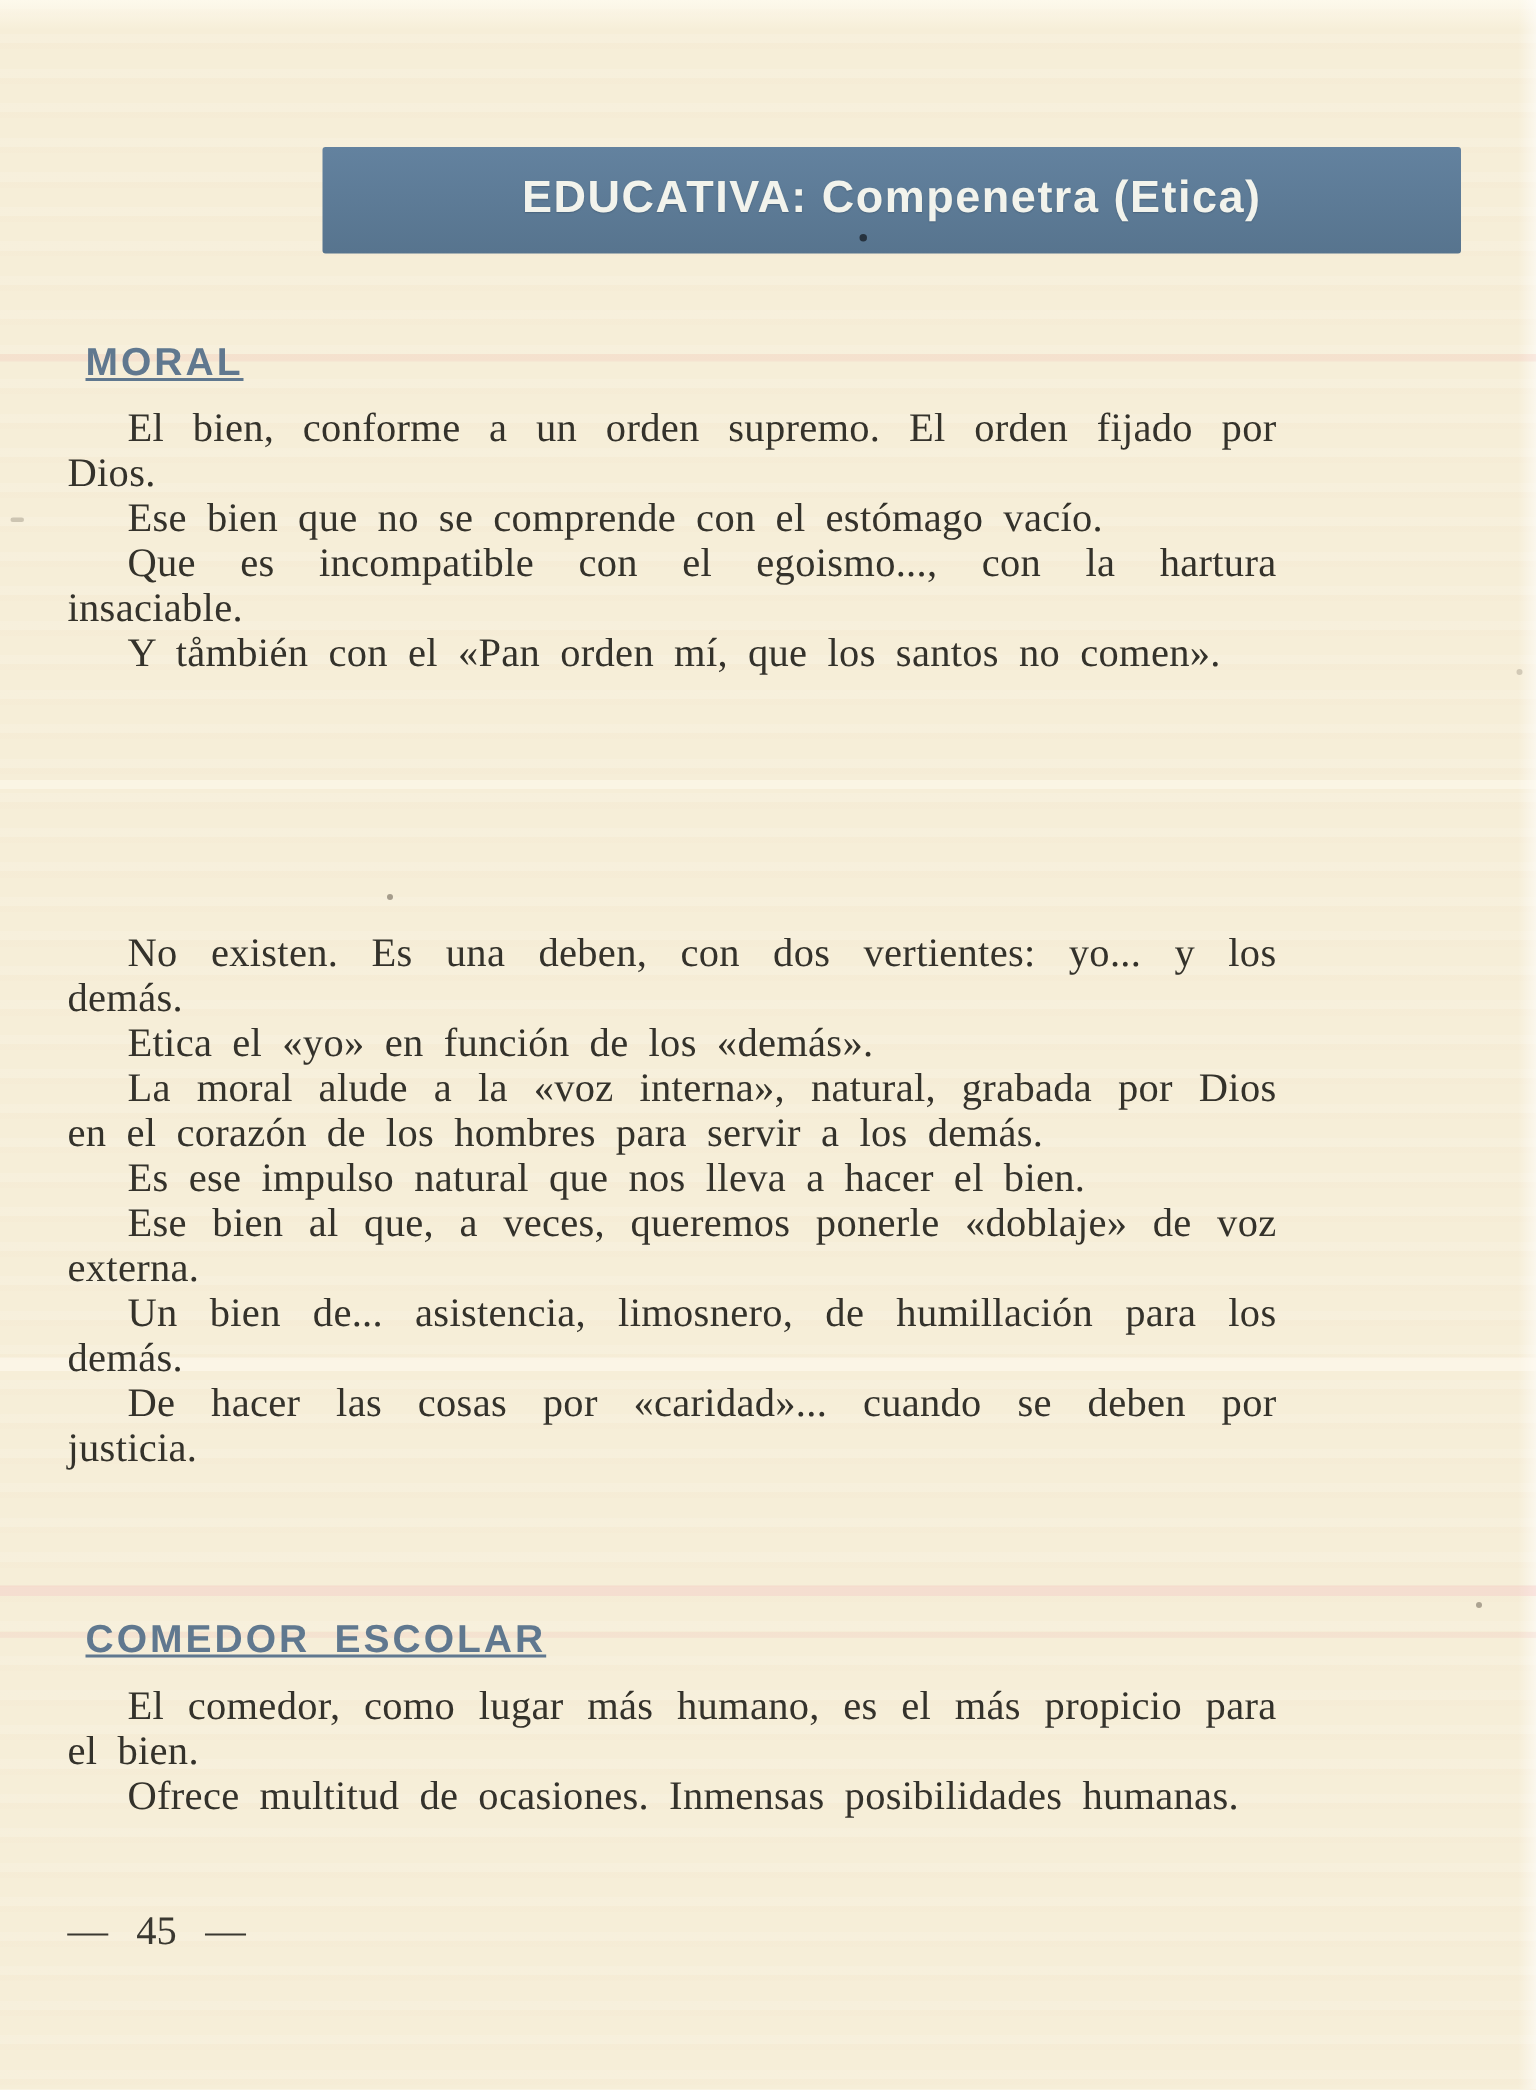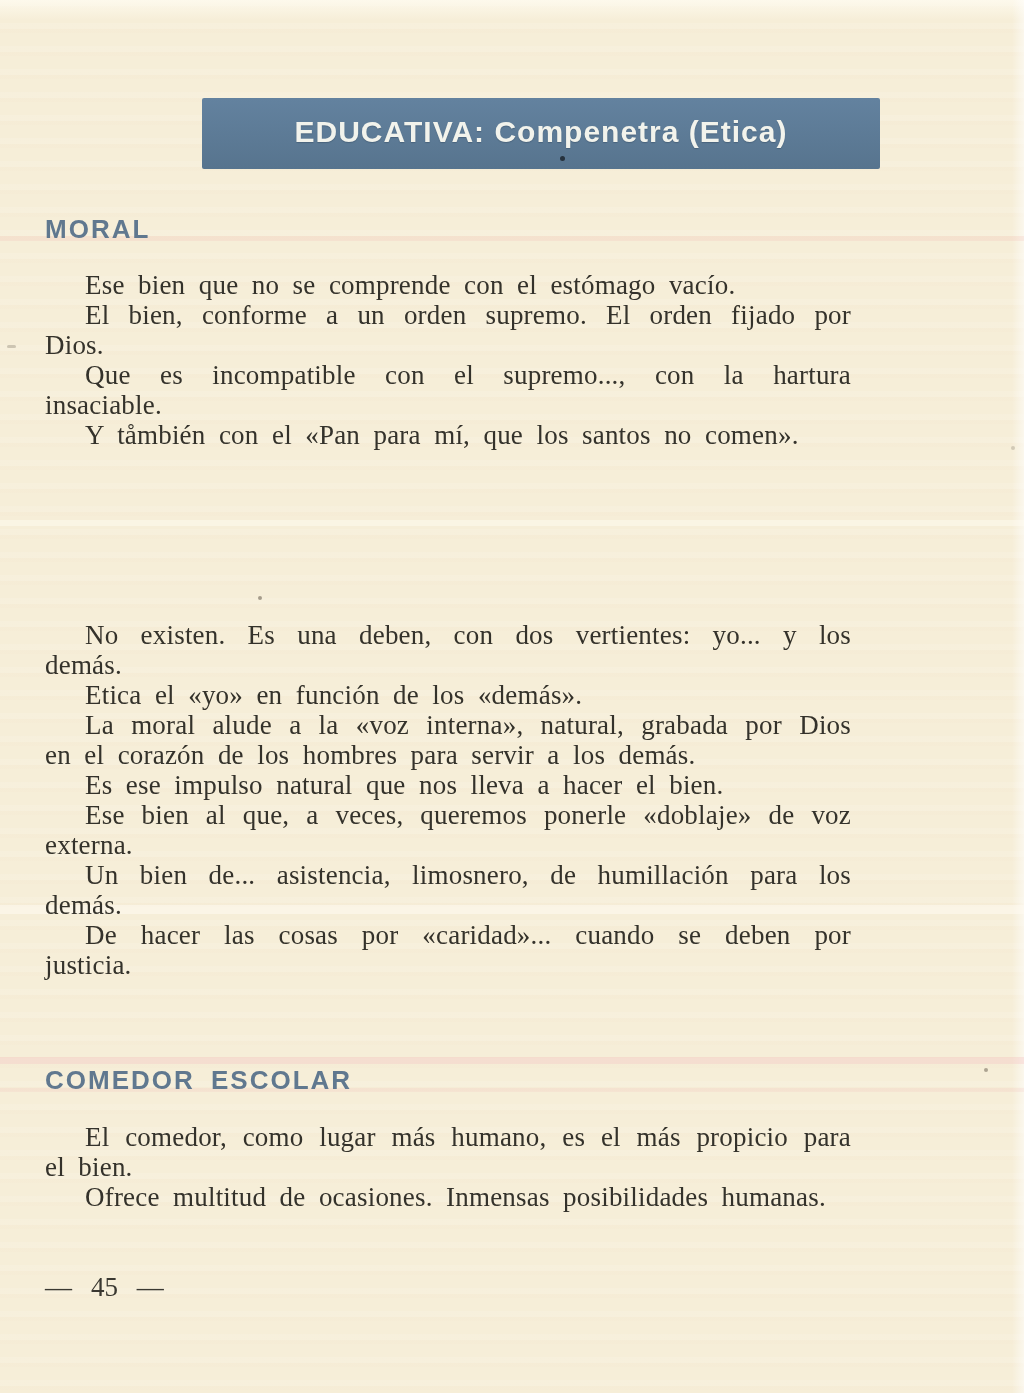--- a/index.html
+++ b/index.html
@@ -19,40 +19,41 @@
   .edge-right{position:absolute;right:0;top:0;width:12px;height:100%;
     background:linear-gradient(90deg,rgba(255,255,255,0),rgba(255,255,255,0.55));}
   .streak{position:absolute;left:0;width:100%;pointer-events:none;}
   .streak-a{top:236px;height:5px;background:rgba(240,170,170,0.16);}
   .streak-b{top:1057px;height:7px;background:rgba(243,160,170,0.22);}
   .streak-c{top:1088px;height:4px;background:rgba(243,170,175,0.14);}
   .streak-d{top:905px;height:9px;background:rgba(255,252,244,0.50);}
   .streak-e{top:520px;height:6px;background:rgba(255,252,244,0.45);}
 
   .banner{
-    position:absolute;left:202px;top:98px;width:678px;height:71px;
+    position:absolute;left:215px;top:98px;width:759px;height:71px;
     background:linear-gradient(180deg,#63829f,#57748e);
     border-radius:2px;
     display:flex;align-items:center;justify-content:center;text-align:center;
   }
   .banner-title{
     font-family:"Liberation Sans", sans-serif;
     font-weight:bold;font-size:30px;letter-spacing:1px;
     color:#f2f3ec;padding-bottom:4px;
     text-shadow:0 1px 1px rgba(40,60,80,0.35);
   }
   .banner-dot{position:absolute;left:358px;bottom:8px;width:5px;height:5px;
     background:#26323e;border-radius:50%;}
 
   .h{
-    position:absolute;left:45px;margin:0;
+    position:absolute;left:45px;margin:12px;
     font-family:"Liberation Sans", sans-serif;
     font-weight:bold;font-size:26px;line-height:30px;
     letter-spacing:2px;word-spacing:7px;
     color:#60788f;
+    text-decoration:underline;
   }
   .h1pos{top:214px;}
   .h2pos{top:560px;}
   .h3pos{top:1065px;}
 
   .col{position:absolute;left:45px;width:806px;color:#34322b;}
   .col p{
     margin:0;font-size:27px;line-height:30px;
     text-align:justify;text-indent:40px;
     word-spacing:0.24em;letter-spacing:0.2px;
@@ -85,24 +86,24 @@
   <div class="streak streak-d"></div>
   <div class="streak streak-e"></div>
 
   <div class="banner">
     <span class="banner-title">EDUCATIVA: Compenetra (Etica)</span>
     <span class="banner-dot"></span>
   </div>
 
   <h2 class="h h1pos">MORAL</h2>
   <div class="col c1pos">
+    <p>El bien, conforme a un orden supremo. El orden fijado por Dios.</p>
     <p>Ese bien que no se comprende con el estómago vacío.</p>
-    <p>El bien, conforme a un orden supremo. El orden fijado por Dios.</p>
-    <p>Que es incompatible con el supremo..., con la hartura insaciable.</p>
-    <p>Y tåmbién con el «Pan para mí, que los santos no comen».</p>
+    <p>Que es incompatible con el egoismo..., con la hartura insaciable.</p>
+    <p>Y tåmbién con el «Pan orden mí, que los santos no comen».</p>
   </div>
 
   <div class="col c2pos">
     <p>No existen. Es una deben, con dos vertientes: yo... y los demás.</p>
     <p>Etica el «yo» en función de los «demás».</p>
     <p>La moral alude a la «voz interna», natural, grabada por Dios en el corazón de los hombres para servir a los demás.</p>
     <p>Es ese impulso natural que nos lleva a hacer el bien.</p>
     <p>Ese bien al que, a veces, queremos ponerle «doblaje» de voz externa.</p>
     <p>Un bien de... asistencia, limosnero, de humillación para los demás.</p>
     <p>De hacer las cosas por «caridad»... cuando se deben por justicia.</p>

